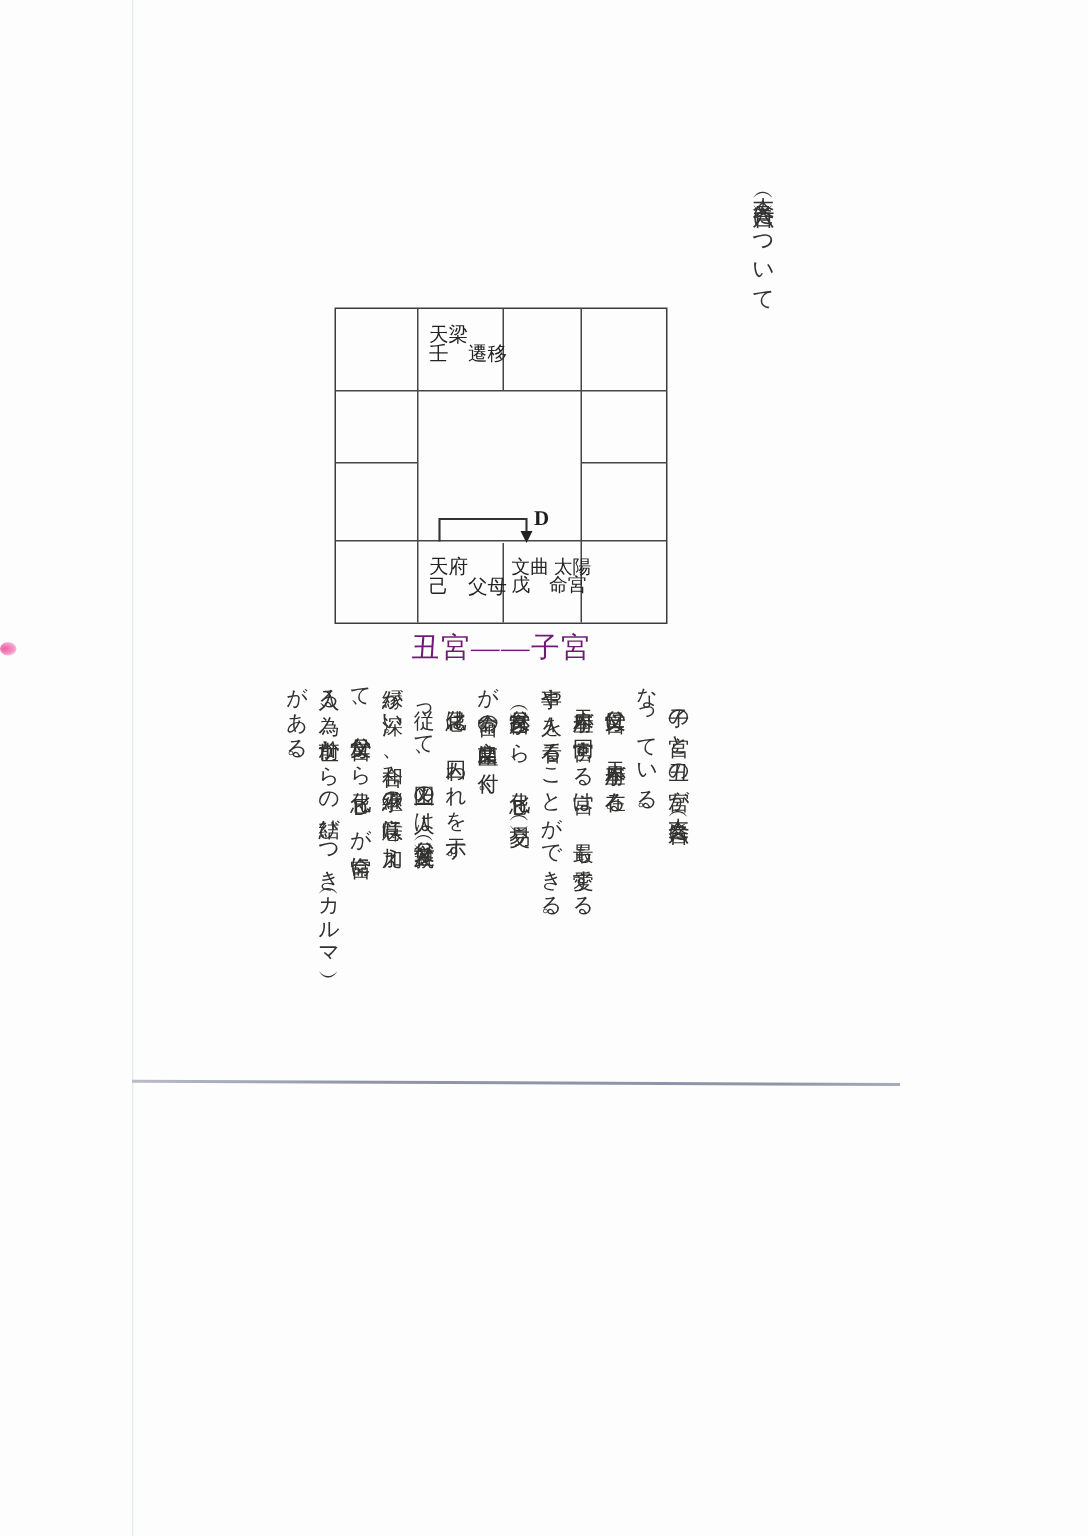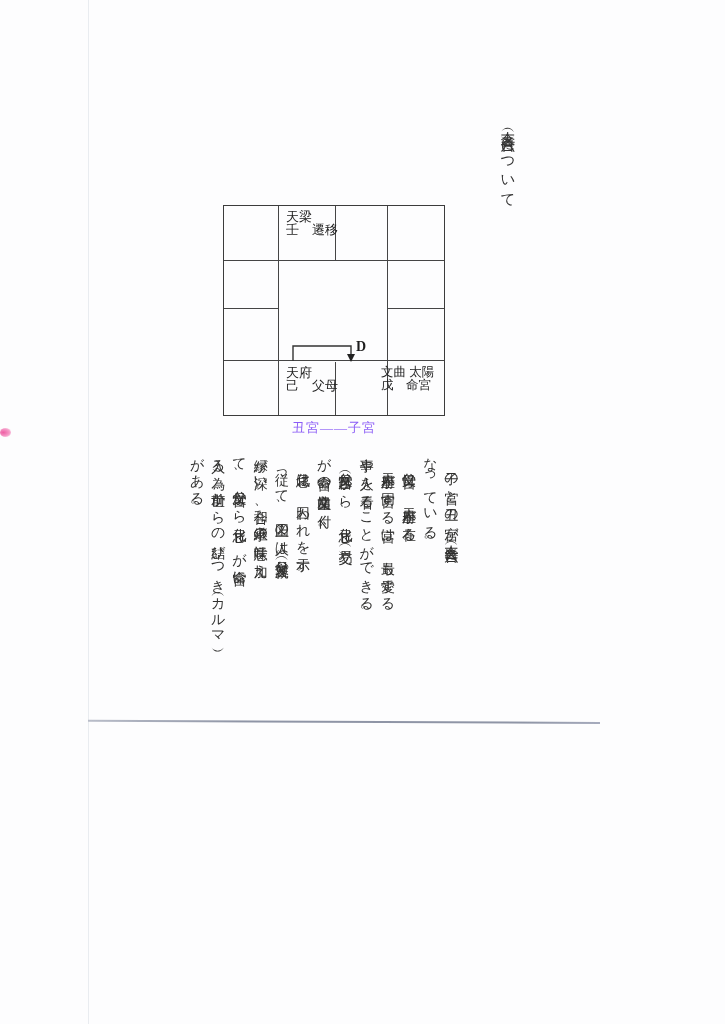--- a/index.html
+++ b/index.html
@@ -37,35 +37,35 @@
   .v1{left:54px;top:0;bottom:0;width:1.3px;}
   .v2a{left:111px;top:0;height:54px;width:1.3px;}
   .v2b{left:111px;bottom:0;height:53px;width:1.3px;}
   .v3{left:163px;top:0;bottom:0;width:1.3px;}
   .h1{top:54px;left:0;right:0;height:1.3px;}
   .h2a{top:102px;left:0;width:54px;height:1.3px;}
   .h2b{top:102px;right:0;width:56px;height:1.3px;}
   .h3{top:154px;left:0;right:0;height:1.3px;}
   .cell{
     position:absolute;display:flex;flex-direction:column;
-    justify-content:flex-start;box-sizing:border-box;
+    justify-content:center;box-sizing:border-box;
     padding:4px 1px 12px 6px;font-size:13px;line-height:1;
     white-space:nowrap;color:#222;
   }
   .cell-seni{left:56px;top:0;width:54px;height:53px;}
   .cell-fubo{left:56px;top:156px;width:34px;height:52px;}
-  .cell-meikyu{left:113px;top:156px;width:49px;height:52px;padding-left:4px;font-size:12.5px;margin-left:40px;}
+  .cell-meikyu{left:113px;top:156px;width:49px;height:52px;padding-left:4px;font-size:12.5px;}
   .arrow-svg{position:absolute;left:62px;top:131px;overflow:visible;}
   .d-label{
     position:absolute;left:132px;top:133px;
     font-size:14px;font-weight:bold;color:#1d1d1d;
   }
   .caption{
     position:absolute;left:223px;top:419px;width:222px;
-    text-align:center;font-size:13px;letter-spacing:1px;color:#8b5cf6;
+    text-align:center;font-size:19px;letter-spacing:1px;color:#701a75;
   }
   
   .body-text{
     position:absolute;left:185px;top:448px;width:277px;height:288px;
     writing-mode:vertical-rl;
     font-size:14px;letter-spacing:1px;line-height:21.2px;color:#30302f;
   }
   .body-text p{
     margin:0;padding:0;text-indent:1em;white-space:pre-line;
   }

